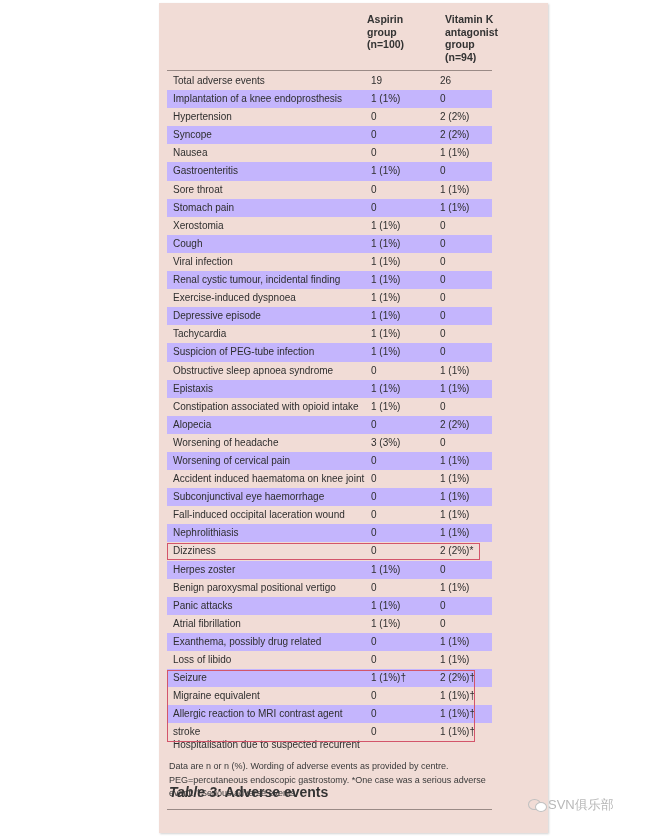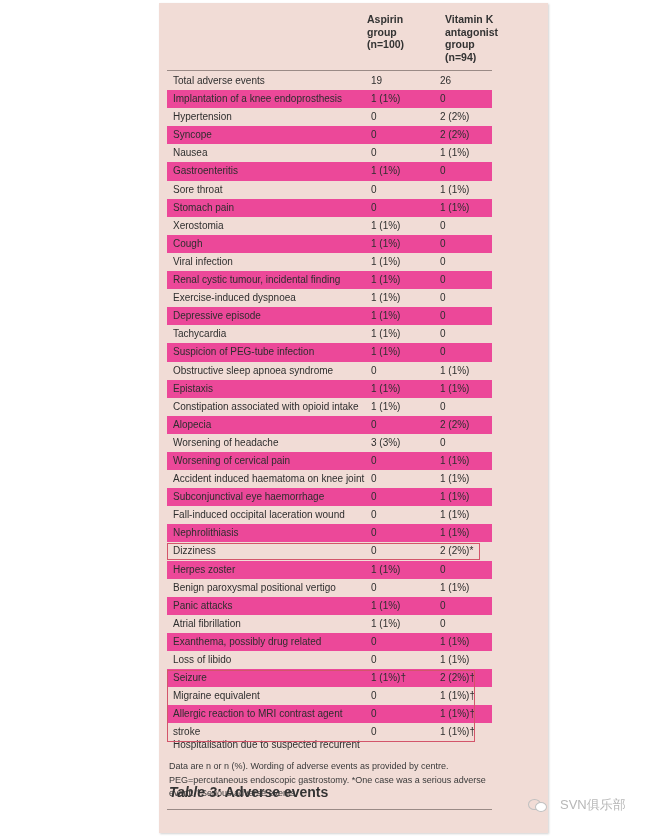--- a/index.html
+++ b/index.html
@@ -8,36 +8,36 @@
     .panel { position: absolute; left: 159px; top: 3px; width: 389px; height: 830px;
              background: #f1dcd6; box-shadow: 1px 1px 2px rgba(0,0,0,0.18); }
     .hdr { position: absolute; left: 0; top: 0; width: 341px; height: 67px; }
     .hdr .c1, .hdr .c2 { position: absolute; top: 10px; font-size: 10.5px; font-weight: bold;
              line-height: 12.5px; color: #333; }
     .hdr .c1 { left: 208px; width: 56px; }
     .hdr .c2 { left: 273px; width: 64px; margin-left: 13px; }
     .hdr-rule { position: absolute; left: 8px; top: 67px; width: 325px; height: 1px; background: #9a8a86; }
     .rows { position: absolute; left: 8px; top: 69px; width: 325px; }
     .row { position: relative; height: 18.1px; font-size: 10px; line-height: 18px; color: #2e2e2e; white-space: nowrap; }
-    .row.white { background: #ec4899; padding-left: 24px; }
+    .row.white { background: #c4b5fd; padding-left: 24px; }
     .row .ev { position: absolute; left: 6px; }
     .row .a { position: absolute; left: 204px; }
     .row .v { position: absolute; left: 273px; }
     .row.tall { height: 26px; }
     .row.tall .ev { line-height: 12.5px; top: 3px; }
     .row.tall .a, .row.tall .v { top: 0; }
     .box-dizzy { position: absolute; left: 8px; top: 540px; width: 311px; height: 15px;
                  border: 1px solid #d3556a; }
     .box-serious { position: absolute; left: 8px; top: 667px; width: 306px; height: 70px;
                    border: 1px solid #d3556a; }
     .foot { position: absolute; left: 10px; top: 757px; width: 325px; font-size: 9px; line-height: 13.5px; color: #3a3a3a; }
     .foot-rule { position: absolute; left: 8px; top: 806px; width: 325px; height: 1px; background: #9a8a86; }
     .caption { position: absolute; left: 10px; top: 781px; font-size: 14px; font-weight: bold; color: #333; }
     .caption i { font-style: italic; }
-    .wm { position: absolute; left: 528px; top: 796px; font-size: 13px; color: #b8b8b8; display: flex; align-items: center; gap: 12px; }
+    .wm { position: absolute; left: 528px; top: 796px; font-size: 13px; color: #b8b8b8; display: flex; align-items: center; gap: 0; }
     .wm-icon { width: 20px; height: 14px; position: relative; }
     .wm-icon::before { content: ""; position: absolute; left: 0; top: 1px; width: 11px; height: 9px; border: 1.3px solid #c0c0c0; border-radius: 50%; }
     .wm-icon::after { content: ""; position: absolute; left: 7px; top: 4px; width: 10px; height: 8px; border: 1.3px solid #c0c0c0; border-radius: 50%; background: #fff; }
   </style>
 </head>
 <body>
 
 <div class="panel">
   <div class="hdr">
     <div class="c1">

